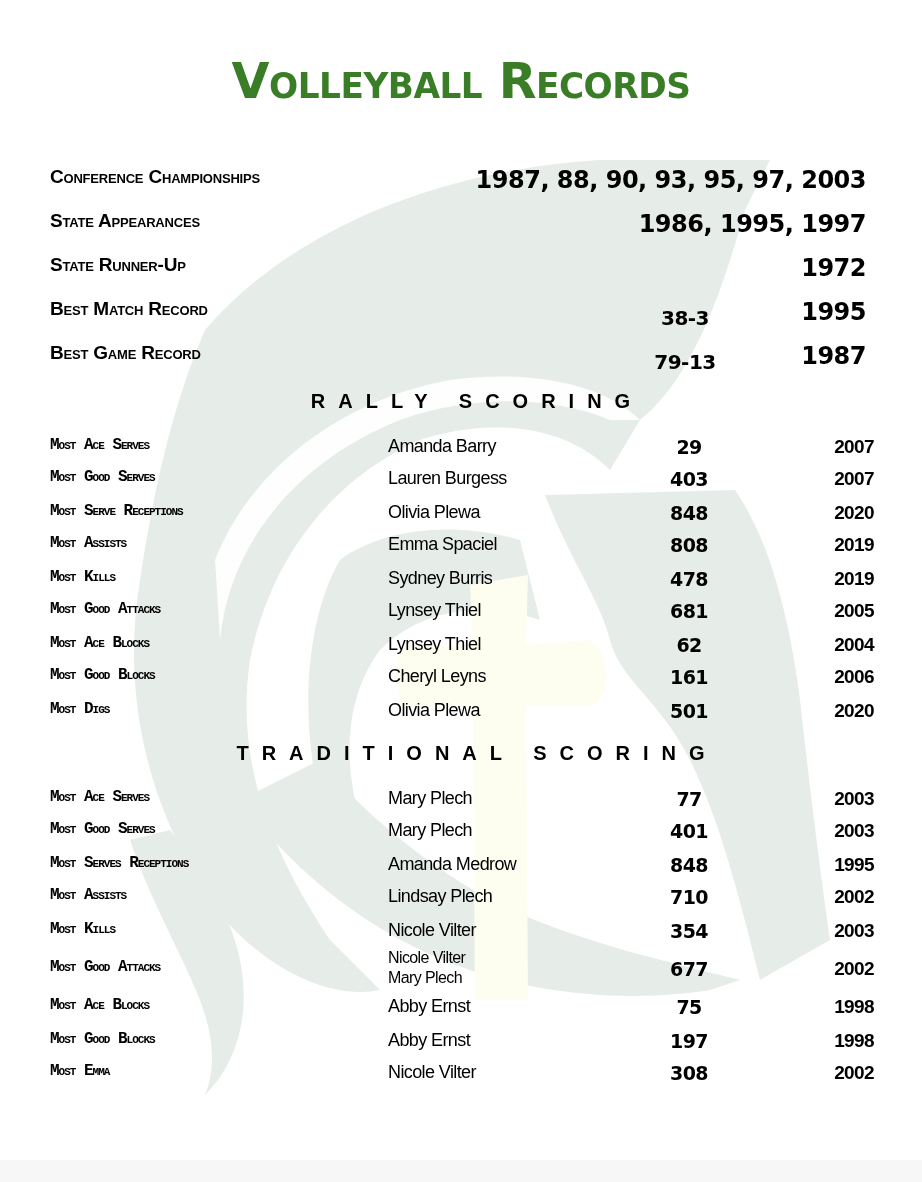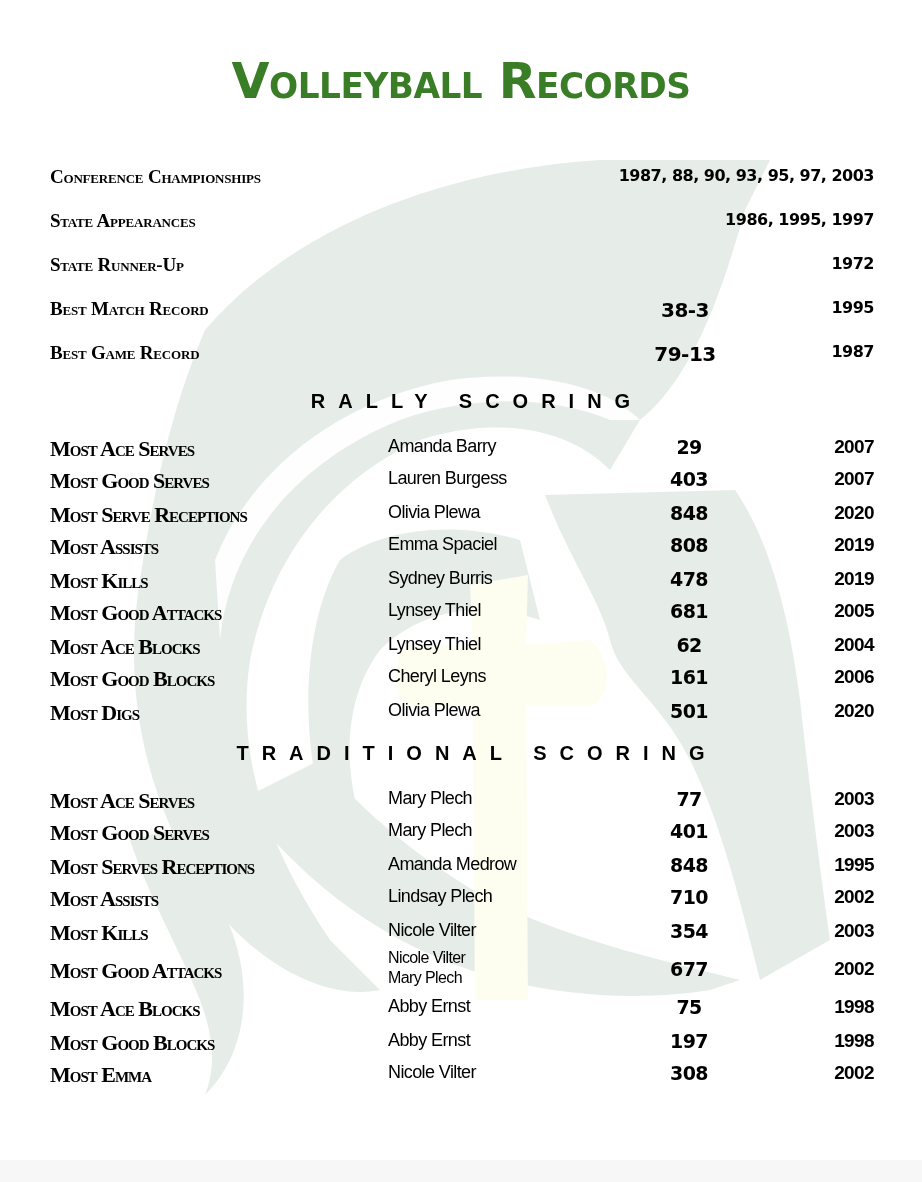--- a/index.html
+++ b/index.html
@@ -10,26 +10,26 @@
   .bg-logo { position: absolute; left: 0; top: 0; width: 922px; height: 1182px; z-index: 0; }
   .bottom-band { position: absolute; left: 0; right: 0; bottom: 0; height: 22px; background: #f6f7f6; z-index: 0; }
   .content { position: absolute; left: 0; top: 0; width: 922px; z-index: 1; }
   .title {
     position: absolute; left: 0; width: 922px; top: 52px; text-align: center;
     color: #3a7d27; font-weight: 900; font-size: 50px; letter-spacing: -0.5px;
     font-variant: small-caps; font-family: "DejaVu Sans", "Liberation Sans", sans-serif;
     transform: scaleX(0.98);
   }
   .top-row { position: absolute; left: 50px; width: 824px; height: 26px; }
-  .top-label { position: absolute; left: 0; top: 0; font-size: 19px; font-weight: 900; font-variant: small-caps; font-family: Liberation Serif, serif; letter-spacing: -0.2px; }
-  .top-mid { position: absolute; left: 590px; width: 90px; text-align: center; top: 0; font-size: 20px; font-weight: 900; font-family: "DejaVu Sans", sans-serif; letter-spacing: -0.5px; }
-  .top-right { position: absolute; right: 0; top: 0; font-size: 16px; font-weight: 900; font-family: "DejaVu Sans", sans-serif; letter-spacing: -0.5px; text-align: right; white-space: nowrap; margin-left: 36px; }
+  .top-label { position: absolute; left: 0; top: 0; font-size: 19px; font-weight: 900; font-variant: small-caps; font-family: Liberation Sans, sans-serif; letter-spacing: -0.2px; }
+  .top-mid { position: absolute; left: 590px; width: 90px; text-align: center; top: 8px; font-size: 20px; font-weight: 900; font-family: "DejaVu Sans", sans-serif; letter-spacing: -0.5px; }
+  .top-right { position: absolute; right: 8px; top: 0; font-size: 24px; font-weight: 900; font-family: "DejaVu Sans", sans-serif; letter-spacing: -0.5px; text-align: right; white-space: nowrap; margin-left: 36px; }
   .section-head { position: absolute; left: 16px; width: 922px; text-align: center; font-size: 20px; font-weight: 900; letter-spacing: 13px; font-family: Liberation Sans, sans-serif; }
   .rec-row { position: absolute; left: 50px; width: 824px; height: 24px; }
-  .rec-label { position: absolute; left: 0; top: 0; font-size: 22px; font-weight: 900; font-variant: small-caps; letter-spacing: -1px; font-family: Liberation Serif, serif; white-space: nowrap; }
+  .rec-label { position: absolute; left: 0; top: 0; font-size: 16px; font-weight: 900; font-variant: small-caps; letter-spacing: -1px; font-family: Liberation Mono, monospace; white-space: nowrap; }
   .rec-name { position: absolute; left: 338px; top: 0; font-size: 18px; font-weight: 400; letter-spacing: -0.6px; font-family: "Liberation Sans", sans-serif; line-height: 20px; white-space: nowrap; }
   .rec-name.two { top: -10px; font-size: 16px; line-height: 20px; }
   .rec-val { position: absolute; left: 600px; width: 78px; text-align: center; top: 0; font-size: 19px; font-weight: 900; font-family: "DejaVu Sans", sans-serif; letter-spacing: -0.6px; }
   .rec-year { position: absolute; right: 0; top: 0; font-size: 19px; font-weight: 900; font-family: Liberation Sans, sans-serif; letter-spacing: -0.6px; }
 </style>
 </head>
 <body>
 
 <svg class="bg-logo" viewBox="0 0 922 1182" xmlns="http://www.w3.org/2000/svg">
 

